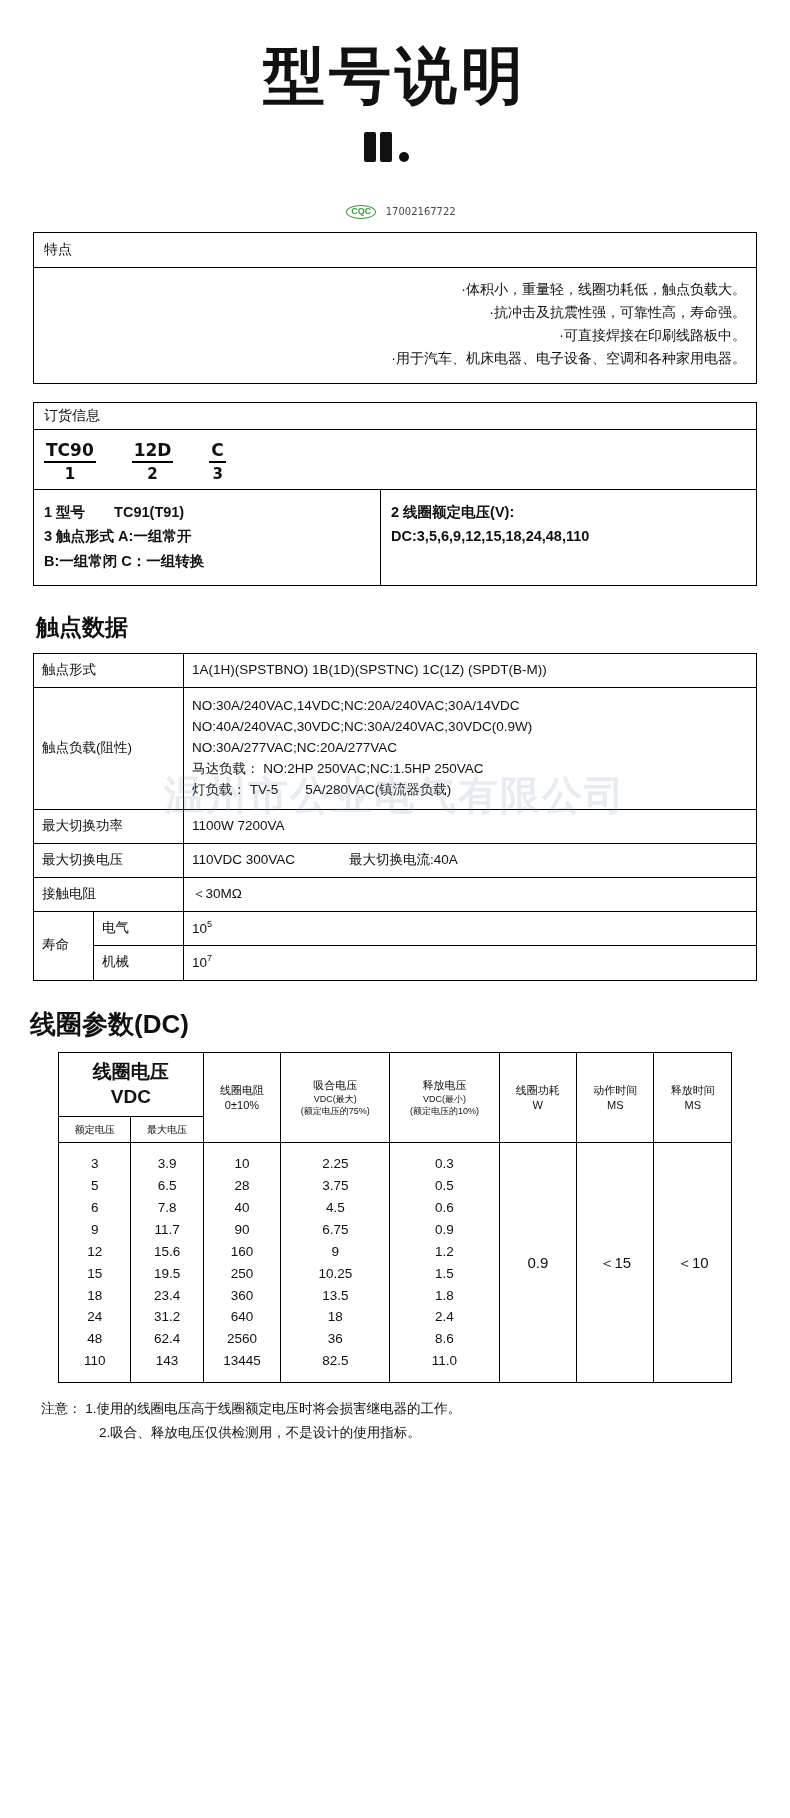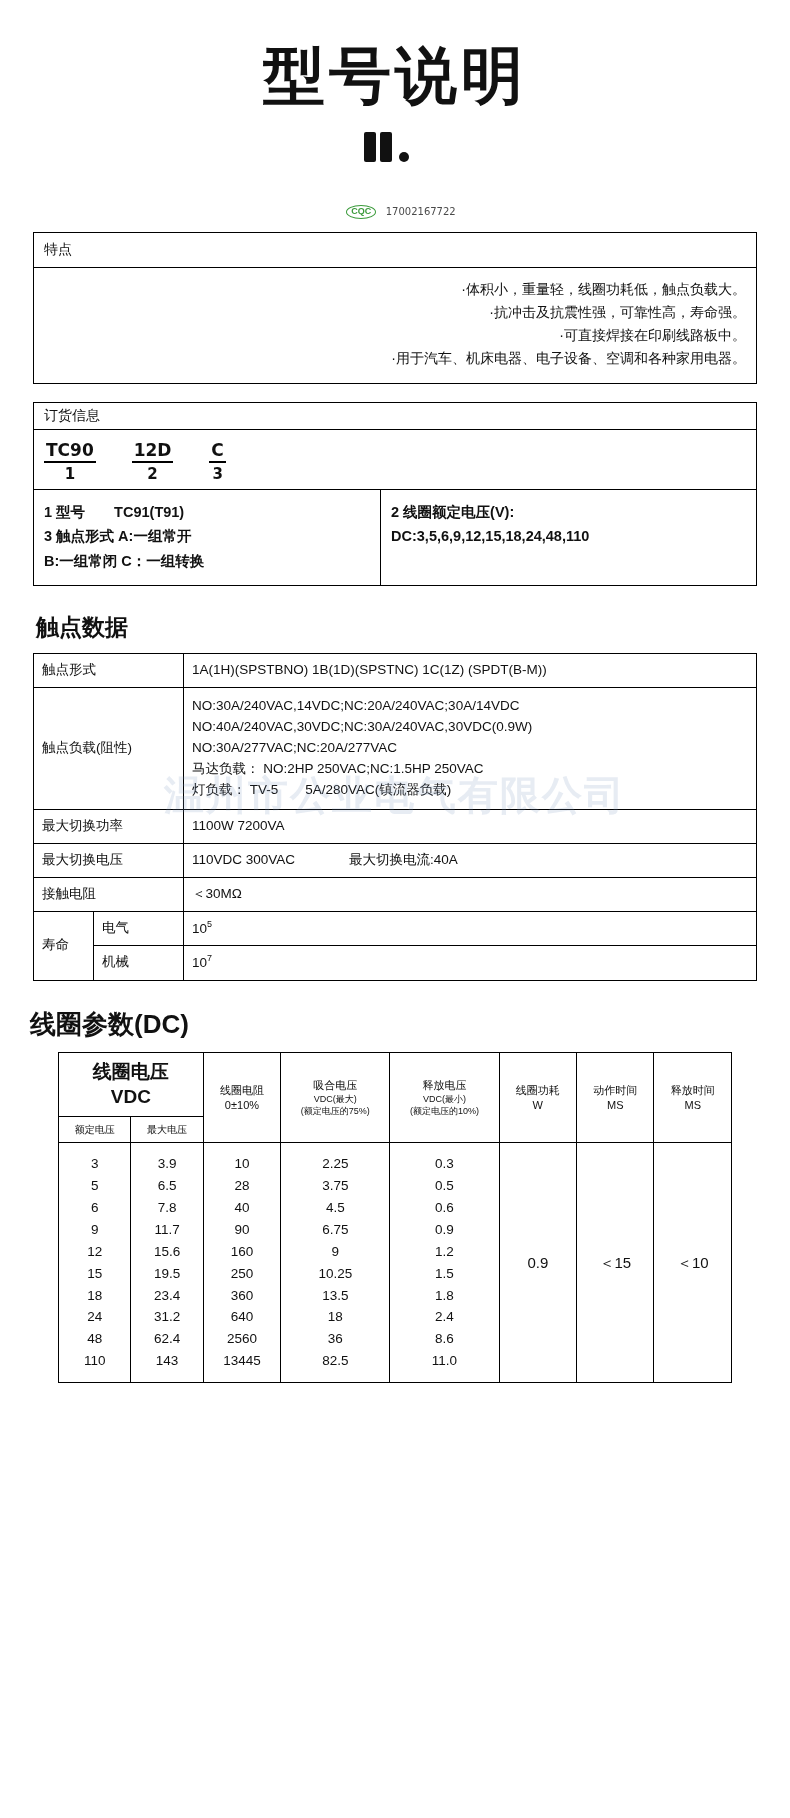--- a/index.html
+++ b/index.html
@@ -420,14 +420,18 @@
           <div>11.0</div>
         </td>
         <td class="big-val">0.9</td>
         <td class="big-val">＜15</td>
         <td class="big-val">＜10</td>
       </tr>
     </tbody>
       </table>
   </div>
 
+  <div class="note">
+    <div>注意： 1.使用的线圈电压高于线圈额定电压时将会损害继电器的工作。</div>
+    <div style="padding-left:58px">2.吸合、释放电压仅供检测用，不是设计的使用指标。</div>
+  </div>
 
 </div>
 
 </body></html>

